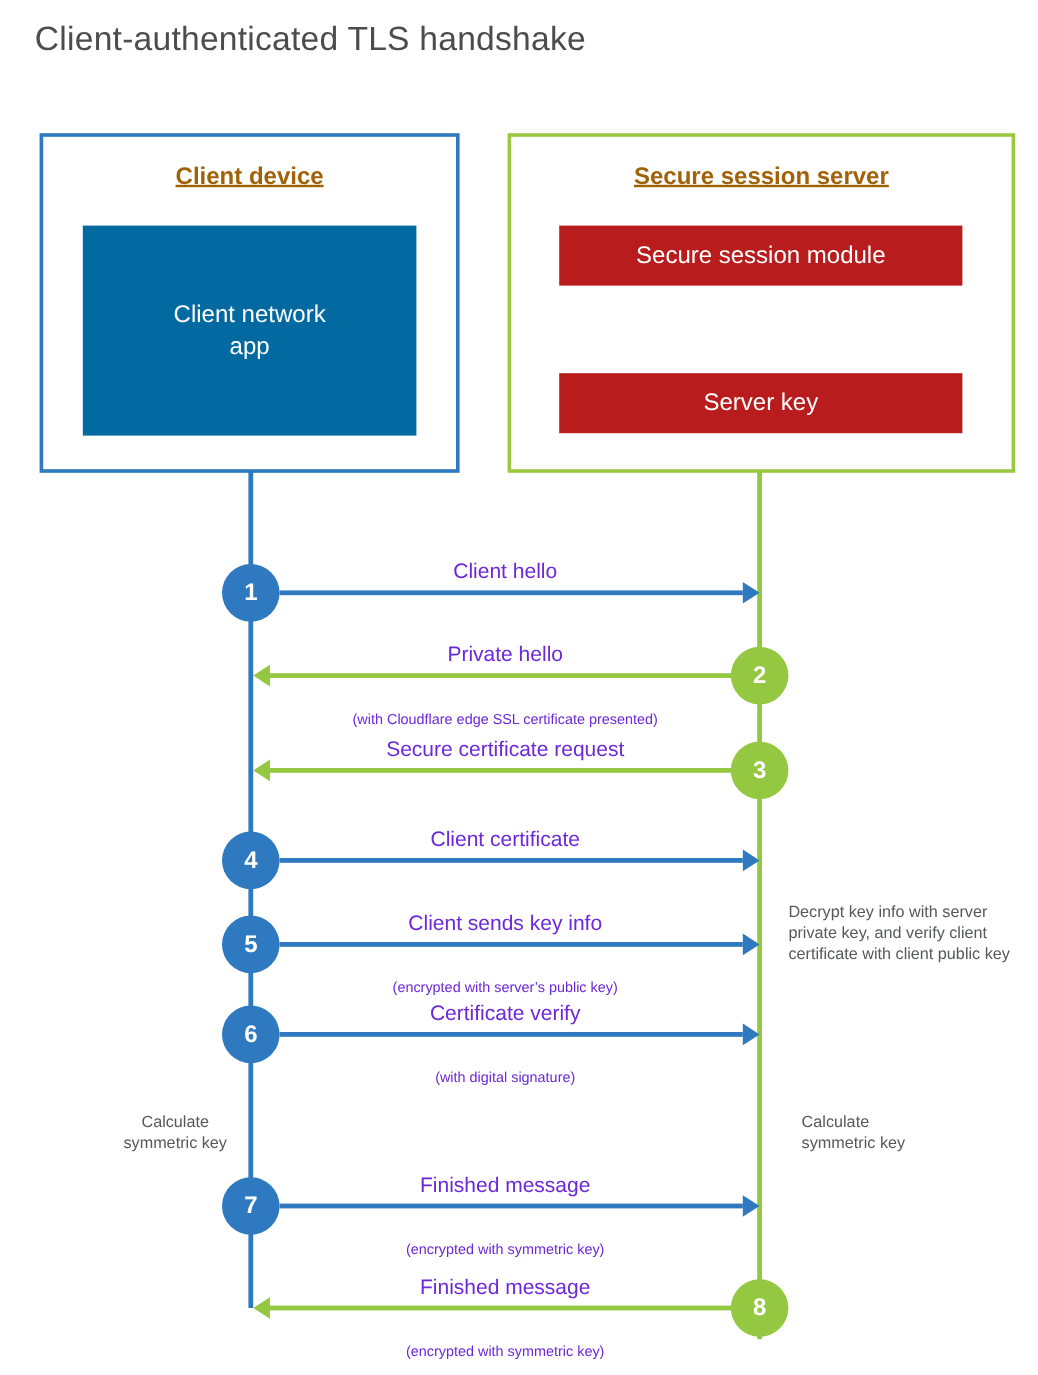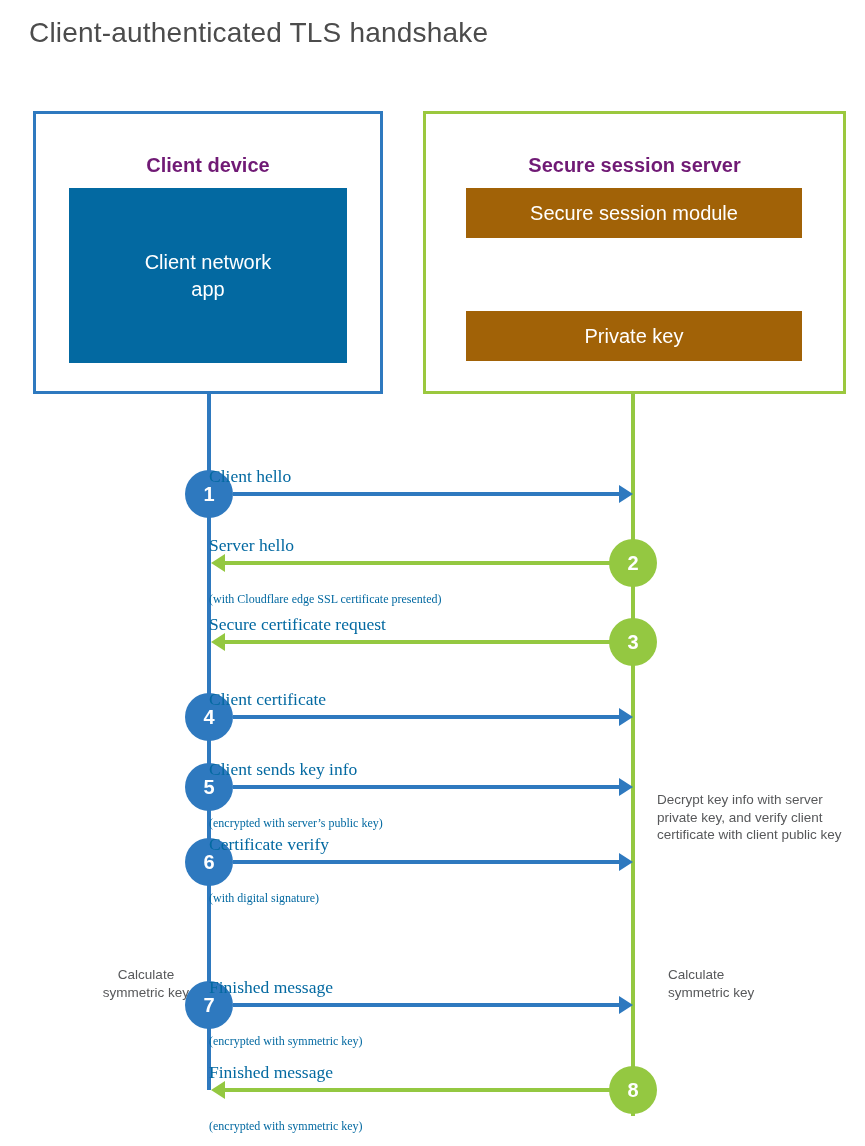--- a/index.html
+++ b/index.html
@@ -8,29 +8,29 @@
 
   .diagram-title{
     position:absolute;left:29px;top:17px;width:700px;
     font-size:28px;font-weight:300;color:#4c4c4c;letter-spacing:.2px;
   }
 
   
   .entity-box{position:absolute;top:111px;height:283px;background:#fff;box-sizing:border-box;}
   .client-box{left:33px;width:350px;border:3px solid #2e79bf;}
   .server-box{left:423px;width:423px;border:3px solid #9bc83e;}
-  .entity-title{margin-top:40px;text-align:center;font-size:20px;font-weight:bold;color:#701a75;}
+  .entity-title{margin-top:22px;text-align:center;font-size:20px;font-weight:bold;color:#a16207;text-decoration:underline;}
 
   .app-rect{
     position:absolute;left:69px;top:188px;width:278px;height:175px;
     background:#0369a1;display:flex;align-items:center;justify-content:center;
     color:#ffffff;font-size:20px;text-align:center;white-space:pre-line;line-height:1.35;
   }
   .server-bar{
-    position:absolute;left:466px;width:336px;height:50px;background:#a16207;
+    position:absolute;left:466px;width:336px;height:50px;background:#b91c1c;
     display:flex;align-items:center;justify-content:center;
     color:#ffffff;font-size:20px;
   }
   .bar-1{top:188px}.bar-2{top:250px}.bar-3{top:311px}
 
   
   .vline{position:absolute;width:4px;}
   .vline.blue{left:207px;top:393px;height:697px;background:#2e79bf;}
   .vline.green{left:631px;top:393px;height:723px;background:#94c841;}
 
@@ -44,26 +44,26 @@
   .step.left  .circle{left:609px;background:#94c841;}
 
   .hline{position:absolute;top:-2px;height:4px;}
   .step.right .hline{left:233px;width:386px;background:#2e79bf;}
   .step.left  .hline{left:225px;width:386px;background:#94c841;}
 
   .ahead{position:absolute;top:-9px;width:0;height:0;border-top:9px solid transparent;border-bottom:9px solid transparent;}
   .step.right .ahead{left:619px;border-left:14px solid #2e79bf;}
   .step.left  .ahead{left:211px;border-right:14px solid #94c841;}
 
-  .msg{position:absolute;left:209px;width:424px;color:#0369a1;font-family:Liberation Serif, serif;}
+  .msg{position:absolute;left:209px;width:424px;text-align:center;color:#6d28d9;}
   .msg.main{top:-29px;font-size:17.5px;line-height:22px;}
   .msg.sub{top:28px;font-size:12px;line-height:17px;}
 
   
-  .note{position:absolute;color:#57585a;font-size:13.5px;line-height:17.5px;margin-top:40px;}
+  .note{position:absolute;color:#57585a;font-size:13.5px;line-height:17.5px;}
   .note-decrypt{left:657px;top:751px;width:192px;text-align:left;}
   .note-calc-left{left:56px;top:926px;width:180px;text-align:center;white-space:pre-line;}
   .note-calc-right{left:668px;top:926px;width:160px;text-align:left;white-space:pre-line;}
 </style>
 </head>
 <body>
 
 <div class="stage">
 
   <div class="diagram-title">Client-authenticated TLS handshake</div>
@@ -71,37 +71,37 @@
   <div class="entity-box client-box">
     <div class="entity-title">Client device</div>
   </div>
   <div class="app-rect">Client network
 app</div>
 
   <div class="entity-box server-box">
     <div class="entity-title">Secure session server</div>
   </div>
   <div class="server-bar bar-1">Secure session module</div>
-  <div class="server-bar bar-3">Private key</div>
+  <div class="server-bar bar-3">Server key</div>
 
   <div class="vline blue"></div>
   <div class="vline green"></div>
 
   <div class="step right" style="top:494px">
     <div class="circle">1</div>
     <div class="hline"></div>
     <div class="ahead"></div>
     <div class="msg main">Client hello</div>
   </div>
 
   <div class="step left" style="top:563px">
     <div class="circle">2</div>
     <div class="hline"></div>
     <div class="ahead"></div>
-    <div class="msg main">Server hello</div>
+    <div class="msg main">Private hello</div>
     <div class="msg sub">(with Cloudflare edge SSL certificate presented)</div>
   </div>
 
   <div class="step left" style="top:642px">
     <div class="circle">3</div>
     <div class="hline"></div>
     <div class="ahead"></div>
     <div class="msg main">Secure certificate request</div>
   </div>
 

